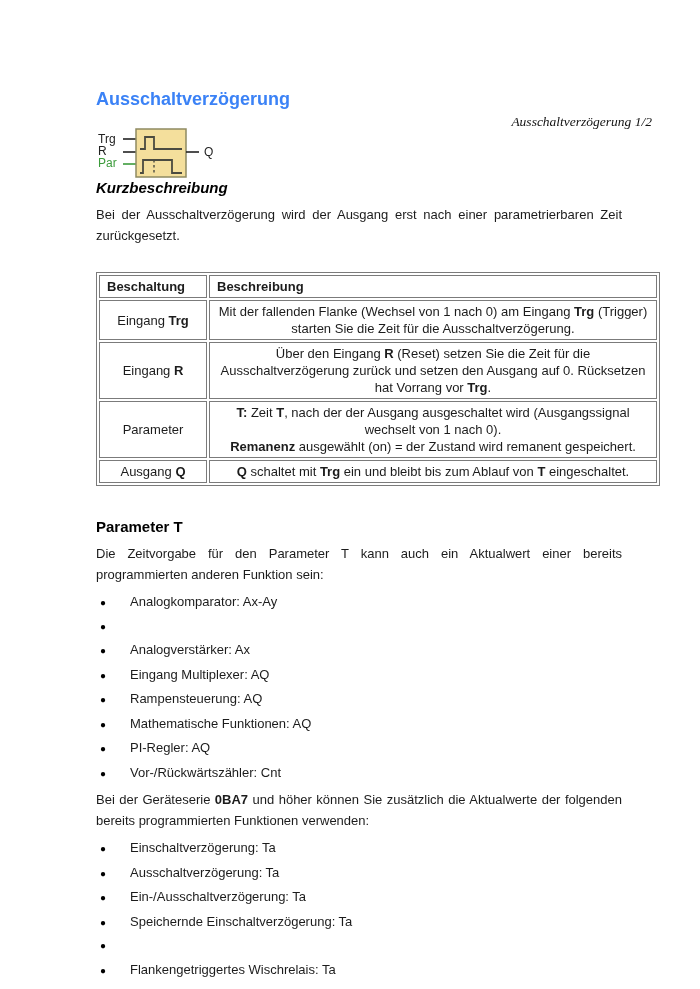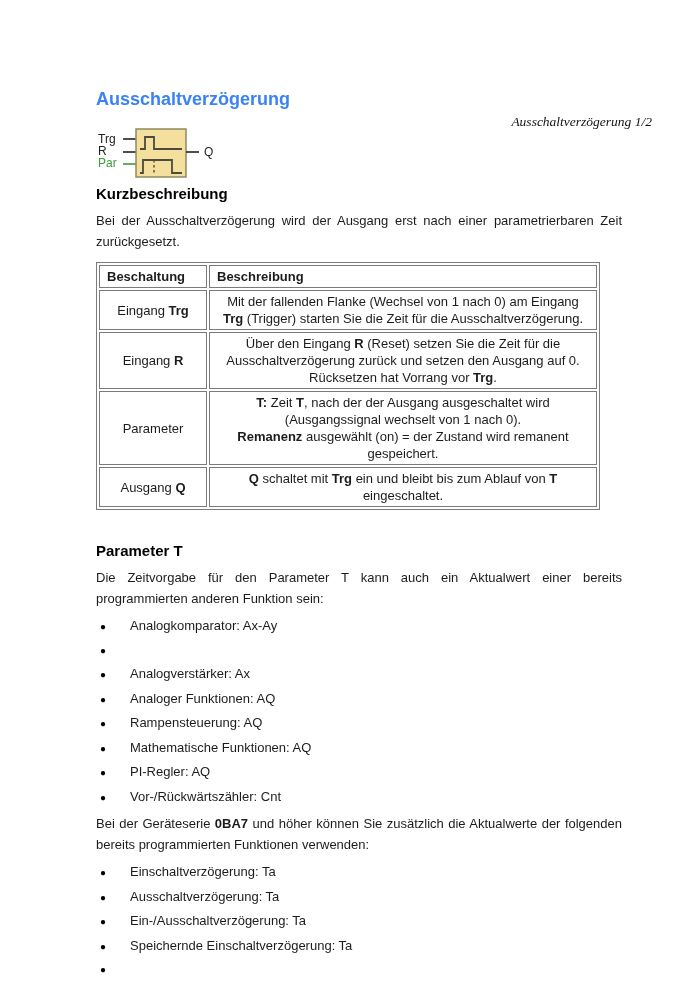--- a/index.html
+++ b/index.html
@@ -7,24 +7,24 @@
        font-family:"Liberation Sans",sans-serif;color:#1c1c1c;
        -webkit-font-smoothing:antialiased;}
   .page{position:relative;padding:0 78px 30px 96px;}
   .running-header{position:absolute;top:26px;right:48px;
        font-family:"Liberation Serif",serif;font-style:italic;
        font-size:13.5px;color:#111;}
   h1.doc-title{margin:88px 0 0 0;font-size:18px;line-height:22px;font-weight:bold;color:#3b82f6;}
   .fb-icon{margin-top:17px;height:52px;}
   .fb-icon svg text{font-family:"Liberation Sans",sans-serif;font-size:12px;}
   h2.sec-heading{margin:0;font-size:15px;line-height:18px;font-weight:bold;color:#000;}
-  h2.kurz{margin-top:6px;}
+  h2.kurz{font-style:italic;}
   h2.paramt{margin-top:32px;}
   p.body-text{margin:7px 0 0 0;font-size:13px;line-height:21px;text-align:justify;color:#1c1c1c;}
-  table.spec{margin-top:10px;width:504px;border-collapse:separate;border-spacing:2px;
+  table.spec{margin-top:26px;width:564px;border-collapse:separate;border-spacing:2px;
        border:1px solid #7b7b7b;font-size:13px;color:#1c1c1c;}
   table.spec th,table.spec td{border:1px solid #7b7b7b;padding:2px 7px;line-height:17px;
        vertical-align:middle;background:#fff;text-align:center;}
   table.spec th{text-align:left;font-weight:bold;white-space:nowrap;}
   td.col-label{width:92px;white-space:nowrap;}
   td.col-desc{text-align:justify;}
   .bullets{margin-top:9px;}
   .bullet-item{display:flex;align-items:baseline;margin-bottom:8.5px;
        font-size:13px;line-height:15px;color:#1c1c1c;}
   .bullet-dot{flex:none;width:30px;padding-left:4px;font-size:10px;color:#000;}
@@ -104,21 +104,21 @@
       </div>
       <div class="bullet-item">
         <span class="bullet-dot">●</span>
       </div>
       <div class="bullet-item">
         <span class="bullet-dot">●</span>
         <span class="bullet-text">Analogverstärker: Ax</span>
       </div>
       <div class="bullet-item">
         <span class="bullet-dot">●</span>
-        <span class="bullet-text">Analoger Funktionen: AQ</span>
+        <span class="bullet-text">Eingang Multiplexer: AQ</span>
       </div>
       <div class="bullet-item">
         <span class="bullet-dot">●</span>
         <span class="bullet-text">Rampensteuerung: AQ</span>
       </div>
       <div class="bullet-item">
         <span class="bullet-dot">●</span>
         <span class="bullet-text">Mathematische Funktionen: AQ</span>
       </div>
       <div class="bullet-item">

